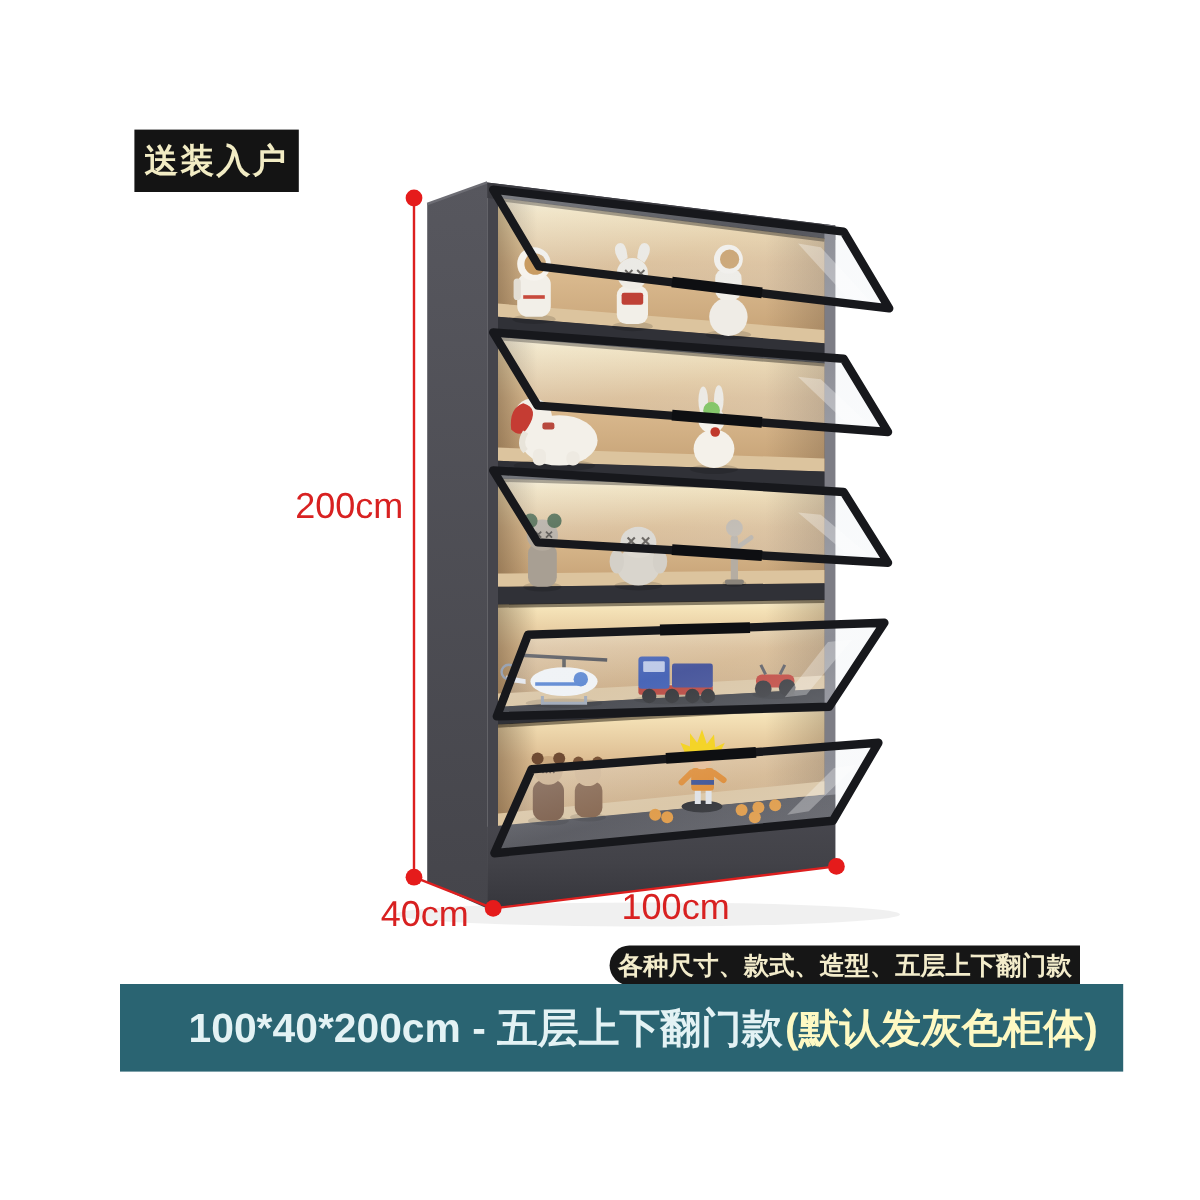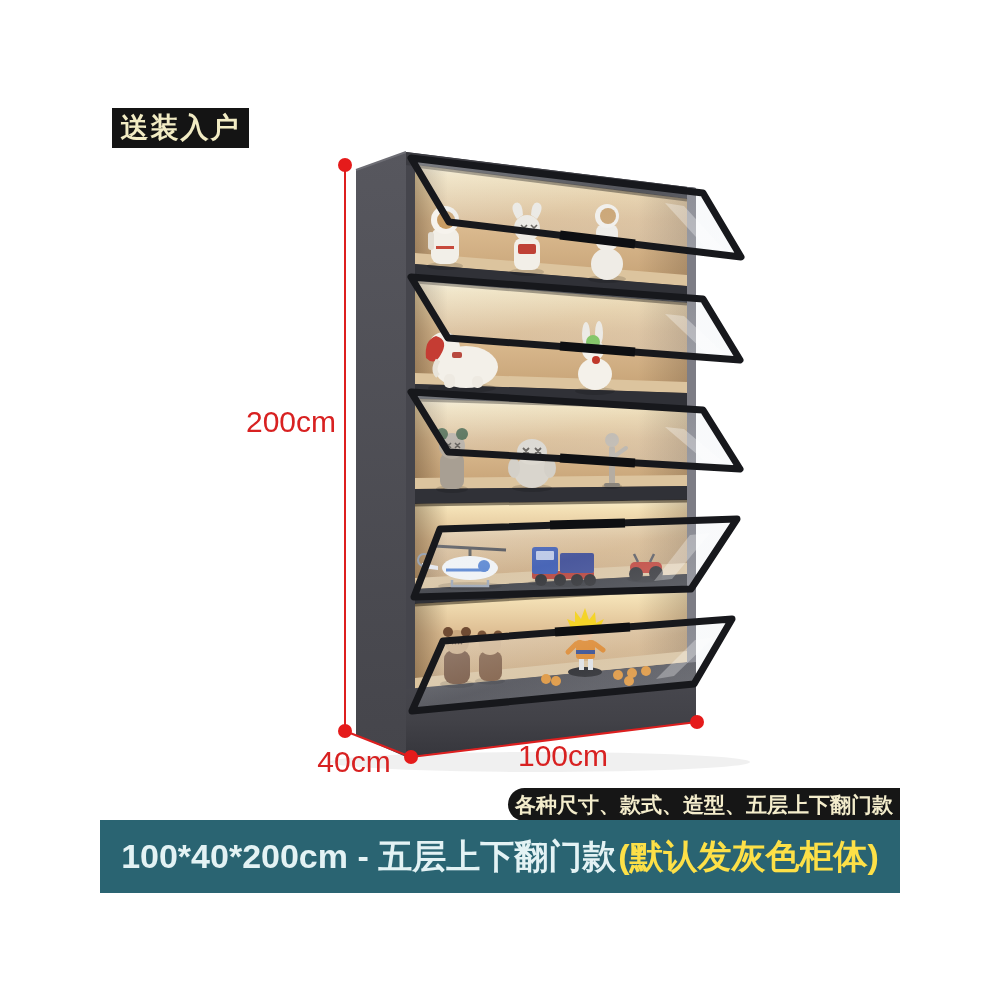--- a/index.html
+++ b/index.html
@@ -2,34 +2,34 @@
 <html><head>
 <meta charset="utf-8">
 <style>
   html,body{margin:0;padding:0;background:#fff;}
   .stage{
     position:relative;width:1000px;height:1000px;background:#fff;overflow:hidden;
     font-family:"Liberation Sans",sans-serif;
   }
   .scene-svg{position:absolute;left:0;top:0;}
   .badge{
-    position:absolute;left:112px;top:108px;width:137px;height:40px;
+    position:absolute;left:112px;top:108px;width:137px;height:52px;
     background:#141414;color:#f2ecc4;font-size:28px;font-weight:700;
     display:flex;align-items:center;justify-content:center;letter-spacing:2px;
   }
   .ribbon{
     position:absolute;left:508px;top:788px;width:392px;height:33px;
     background:#161616;color:#f3eccb;font-size:21px;font-weight:600;
     border-radius:17px 0 0 17px;display:flex;align-items:center;justify-content:center;
     white-space:nowrap;
   }
   .banner{
     position:absolute;left:100px;top:820px;width:800px;height:73px;
     display:flex;align-items:center;justify-content:center;white-space:nowrap;
-    font-size:34px;font-weight:700;
+    font-size:34px;font-weight:700;padding-left:36px;
   }
   .banner .main{color:#e3f2f4;}
   .banner .hl{margin-left:2px;}
   .dim-label{fill:#d82121;font-size:30px;font-weight:500;}
 </style>
 </head>
 <body>
 
 <div class="stage">
 
@@ -277,16 +277,16 @@
   <div class="badge">
     <span>送装入户</span>
   </div>
 
   <div class="ribbon">
     <span>各种尺寸、款式、造型、五层上下翻门款</span>
   </div>
 
   <div class="banner" style="background: rgb(42, 100, 114);">
     <span class="main">100*40*200cm - 五层上下翻门款 </span>
-    <span class="hl" style="color: #fde047;">(默认发灰色柜体)</span>
+    <span class="hl" style="color: #fef9c3;">(默认发灰色柜体)</span>
   </div>
 
 </div>
 
 </body></html>

